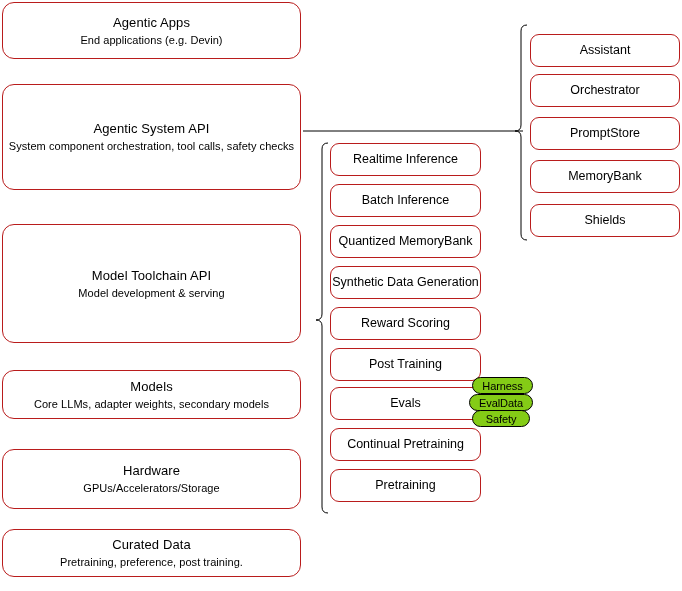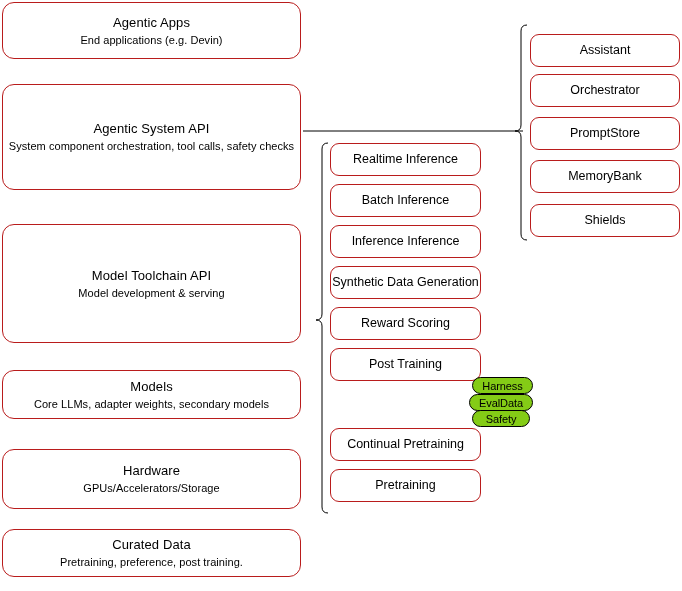--- a/index.html
+++ b/index.html
@@ -141,31 +141,34 @@
     <div class="subtitle">Pretraining, preference, post training.</div>
   </div>
 
   <div class="node chip mid" style="top:143px;">
     <span>Realtime Inference</span>
   </div>
   <div class="node chip mid" style="top:184px;">
     <span>Batch Inference</span>
   </div>
   <div class="node chip mid" style="top:225px;">
-    <span>Inference Inference</span>
+    <span>Quantized MemoryBank</span>
   </div>
   <div class="node chip mid" style="top:266px;">
     <span>Synthetic Data Generation</span>
   </div>
   <div class="node chip mid" style="top:307px;">
     <span>Reward Scoring</span>
   </div>
   <div class="node chip mid" style="top:348px;">
     <span>Post Training</span>
   </div>
+  <div class="node chip mid" style="top:387px;">
+    <span>Evals</span>
+  </div>
   <div class="node chip mid" style="top:428px;">
     <span>Continual Pretraining</span>
   </div>
   <div class="node chip mid" style="top:469px;">
     <span>Pretraining</span>
   </div>
 
   <div class="pill" style="left:472px; top:377px; width:61px;">
     <span>Harness</span>
   </div>

